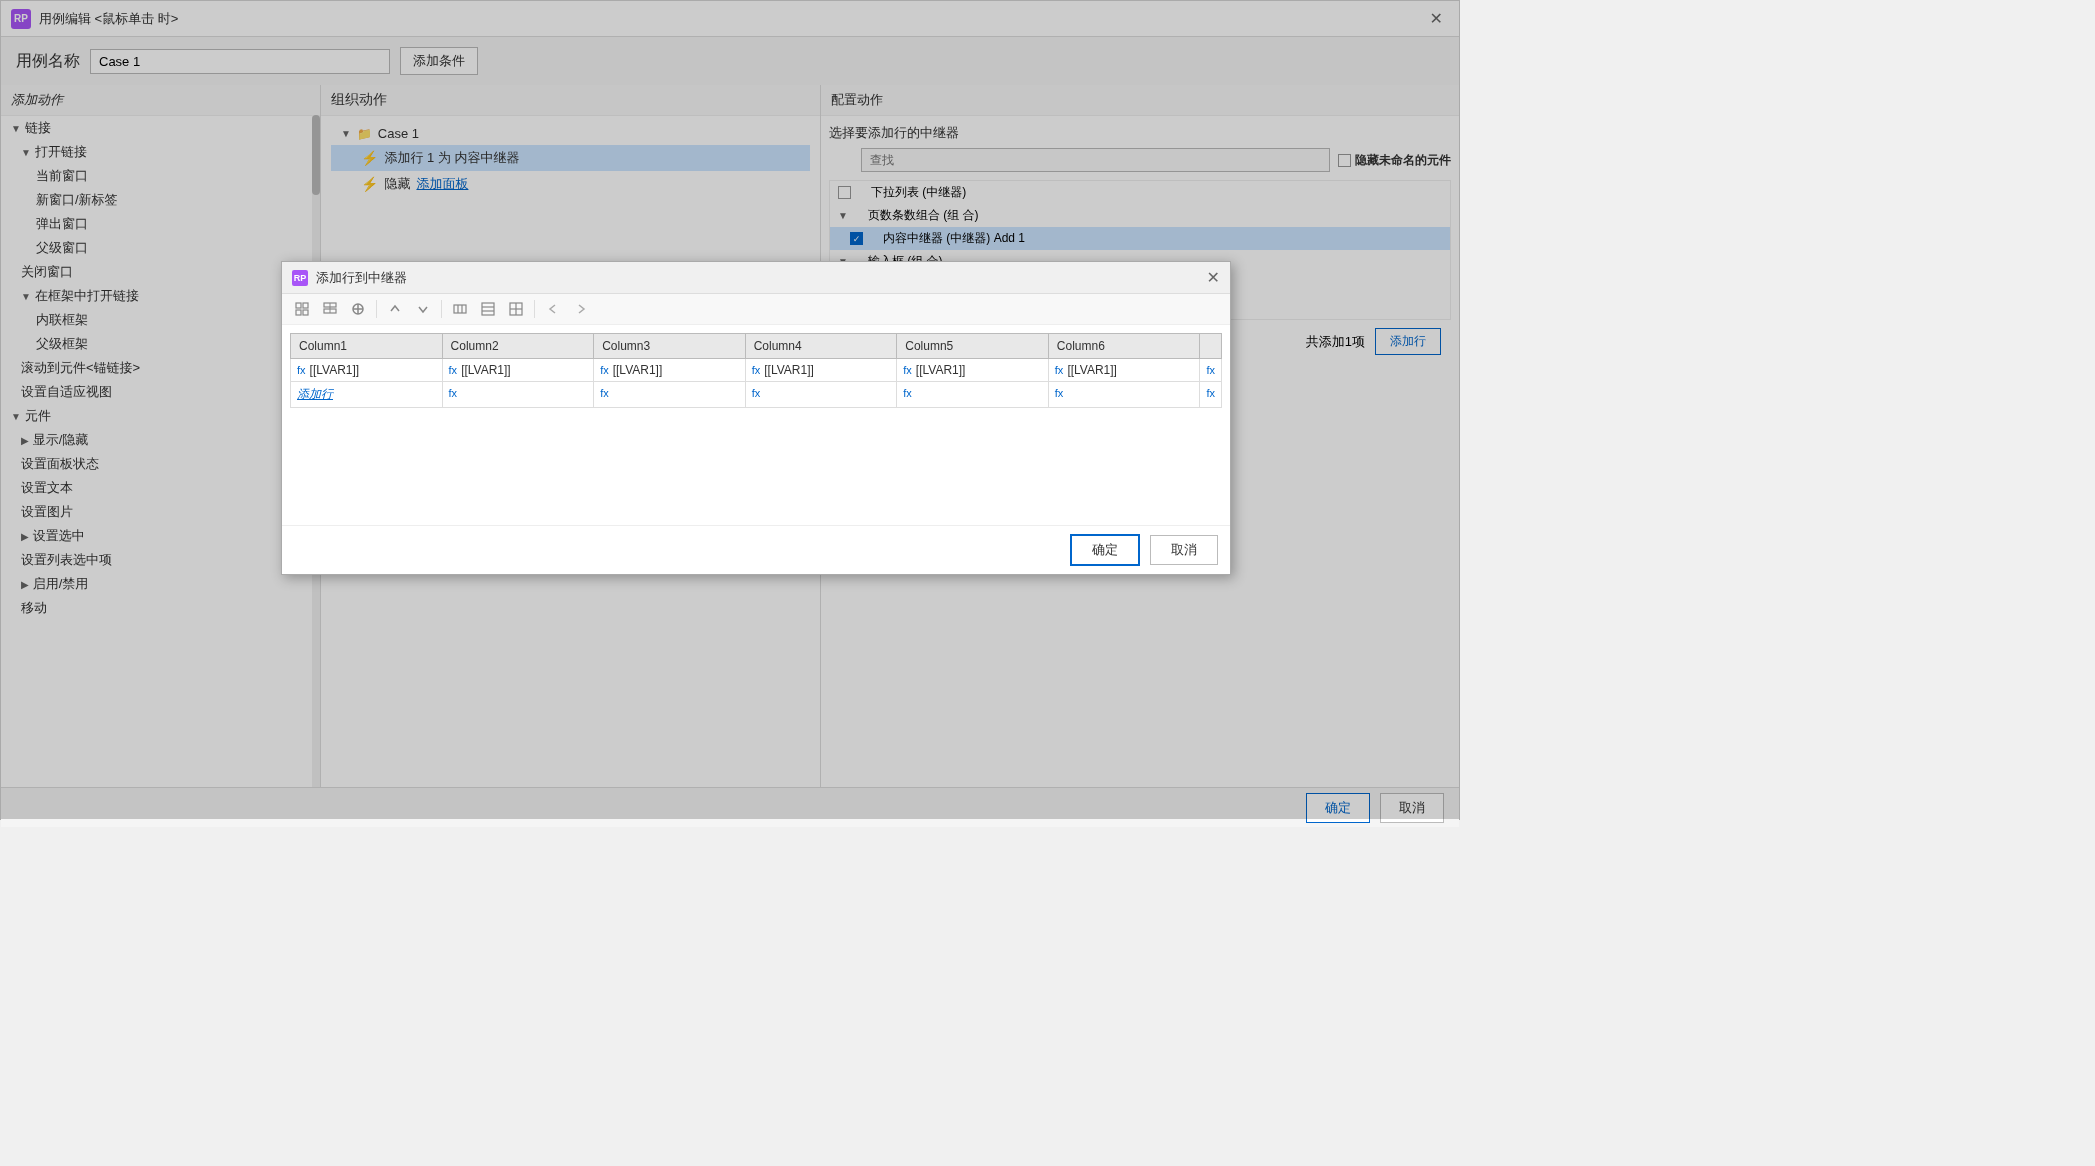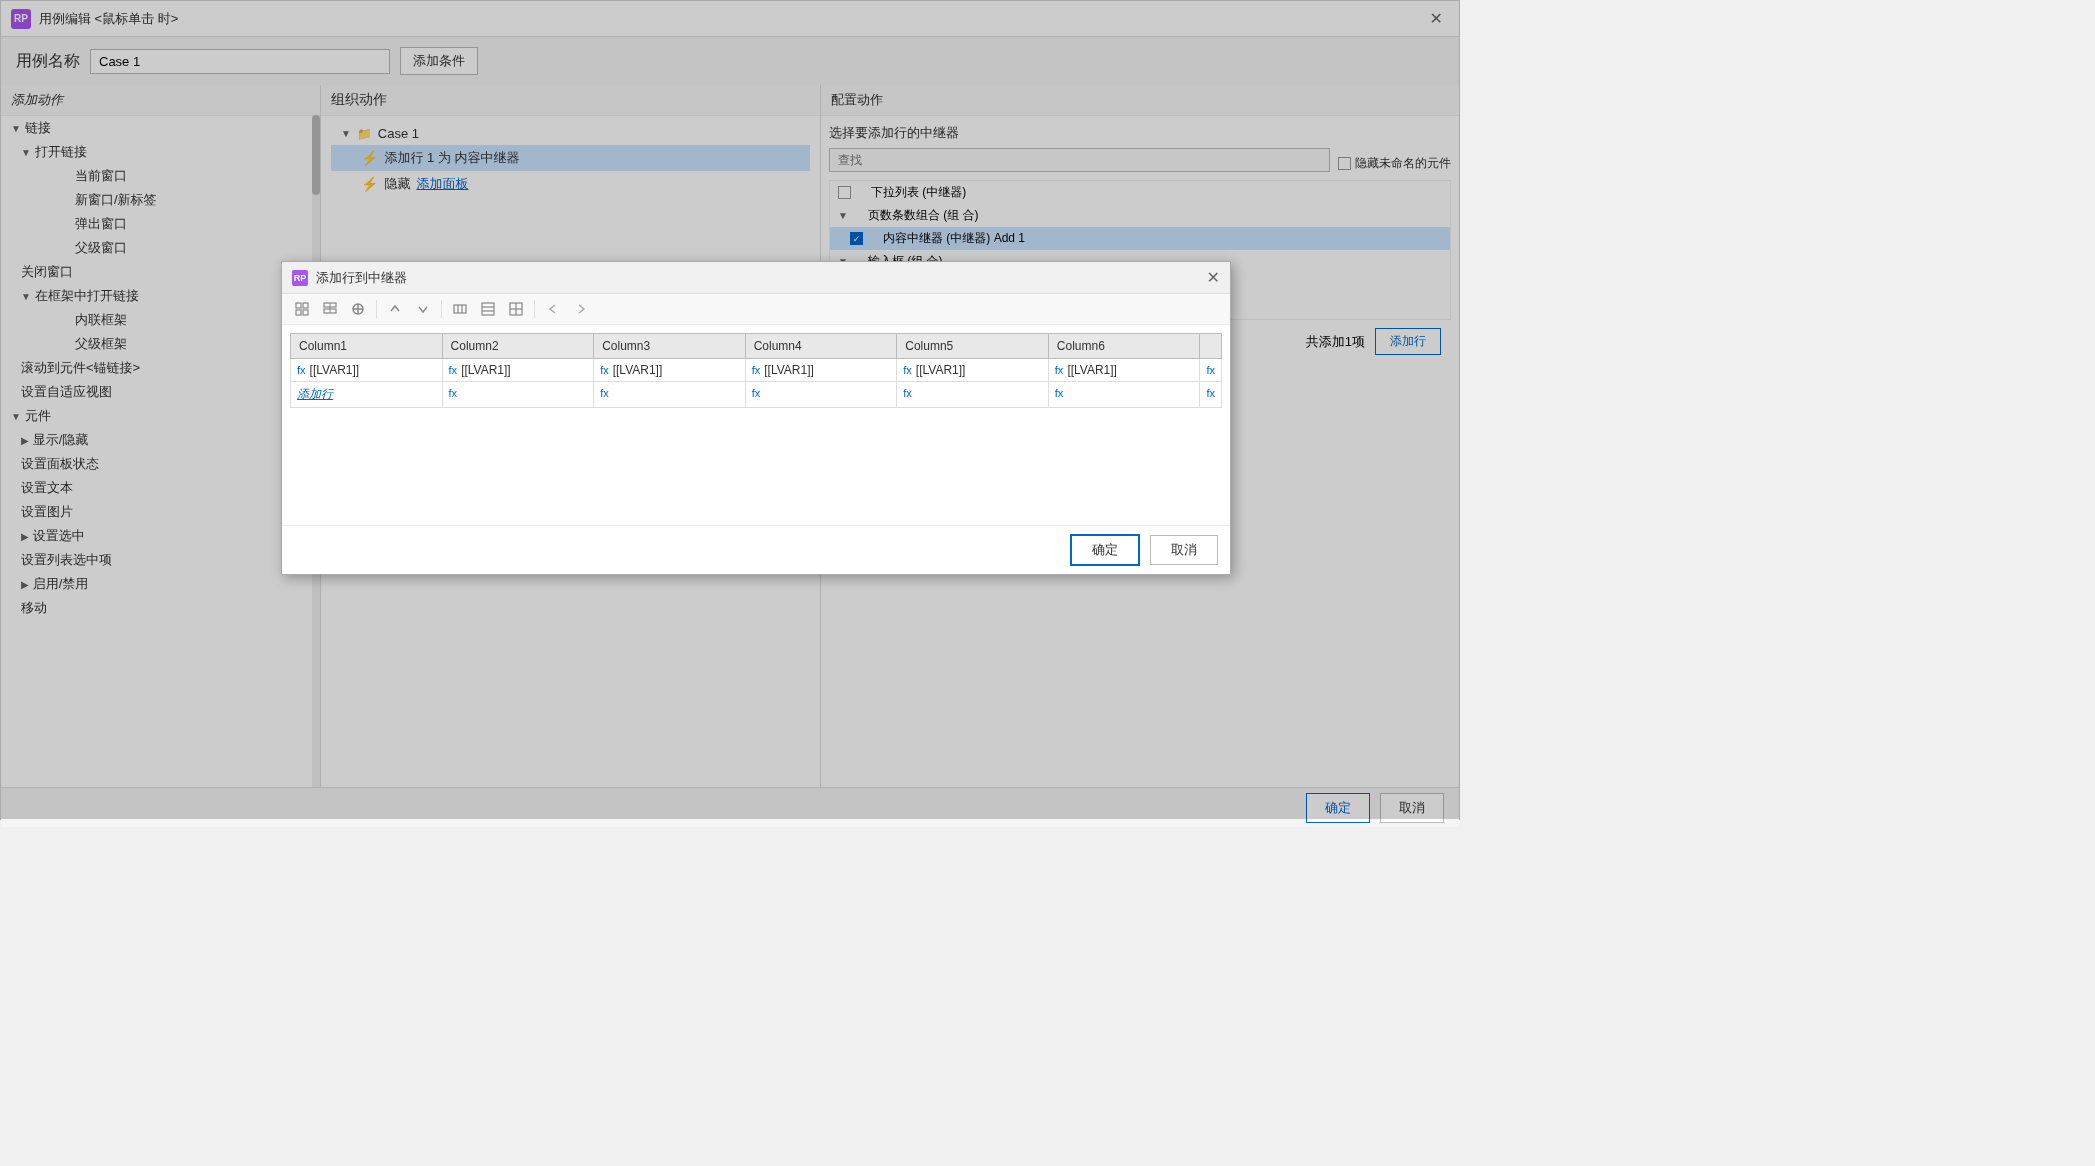--- a/index.html
+++ b/index.html
@@ -103,21 +103,21 @@
     .tree-item {
       padding: 3px 10px;
       font-size: 13px;
       color: #333;
       cursor: pointer;
       display: flex;
       align-items: center;
       gap: 4px;
     }
     .tree-item.indent1 { padding-left: 20px; }
-    .tree-item.indent2 { padding-left: 56px; margin-left: 18px; }
+    .tree-item.indent2 { padding-left: 35px; }
     .tree-toggle { font-size: 10px; color: #666; }
     .left-panel-scroll {
       overflow-y: auto;
       height: calc(100% - 30px);
     }
 
     
     .middle-panel {
       width: 500px;
       border-right: 1px solid #ddd;
@@ -158,39 +158,41 @@
     .right-panel-header {
       padding: 6px 10px;
       font-size: 13px;
       color: #333;
       border-bottom: 1px solid #eee;
       background: #f8f8f8;
     }
     .right-panel-body { padding: 8px; }
     .search-row {
       display: flex;
-      align-items: flex-end;
+      align-items: center;
       gap: 8px;
       margin-bottom: 8px;
+      margin-left: 32px;
     }
     .search-input {
       border: 1px solid #bbb;
       background: #f9f9f9;
       padding: 4px 8px;
       font-size: 12px;
       flex: 1;
       outline: none;
       color: #999;
     }
     .hide-unnamed {
       display: flex;
       align-items: center;
       gap: 4px;
       font-size: 12px;
       color: #333;
+      font-weight: bold;
     }
     .checkbox-small {
       width: 13px; height: 13px;
       border: 1px solid #999;
       background: #fff;
       display: inline-block;
     }
 
     
     .right-tree-item {

